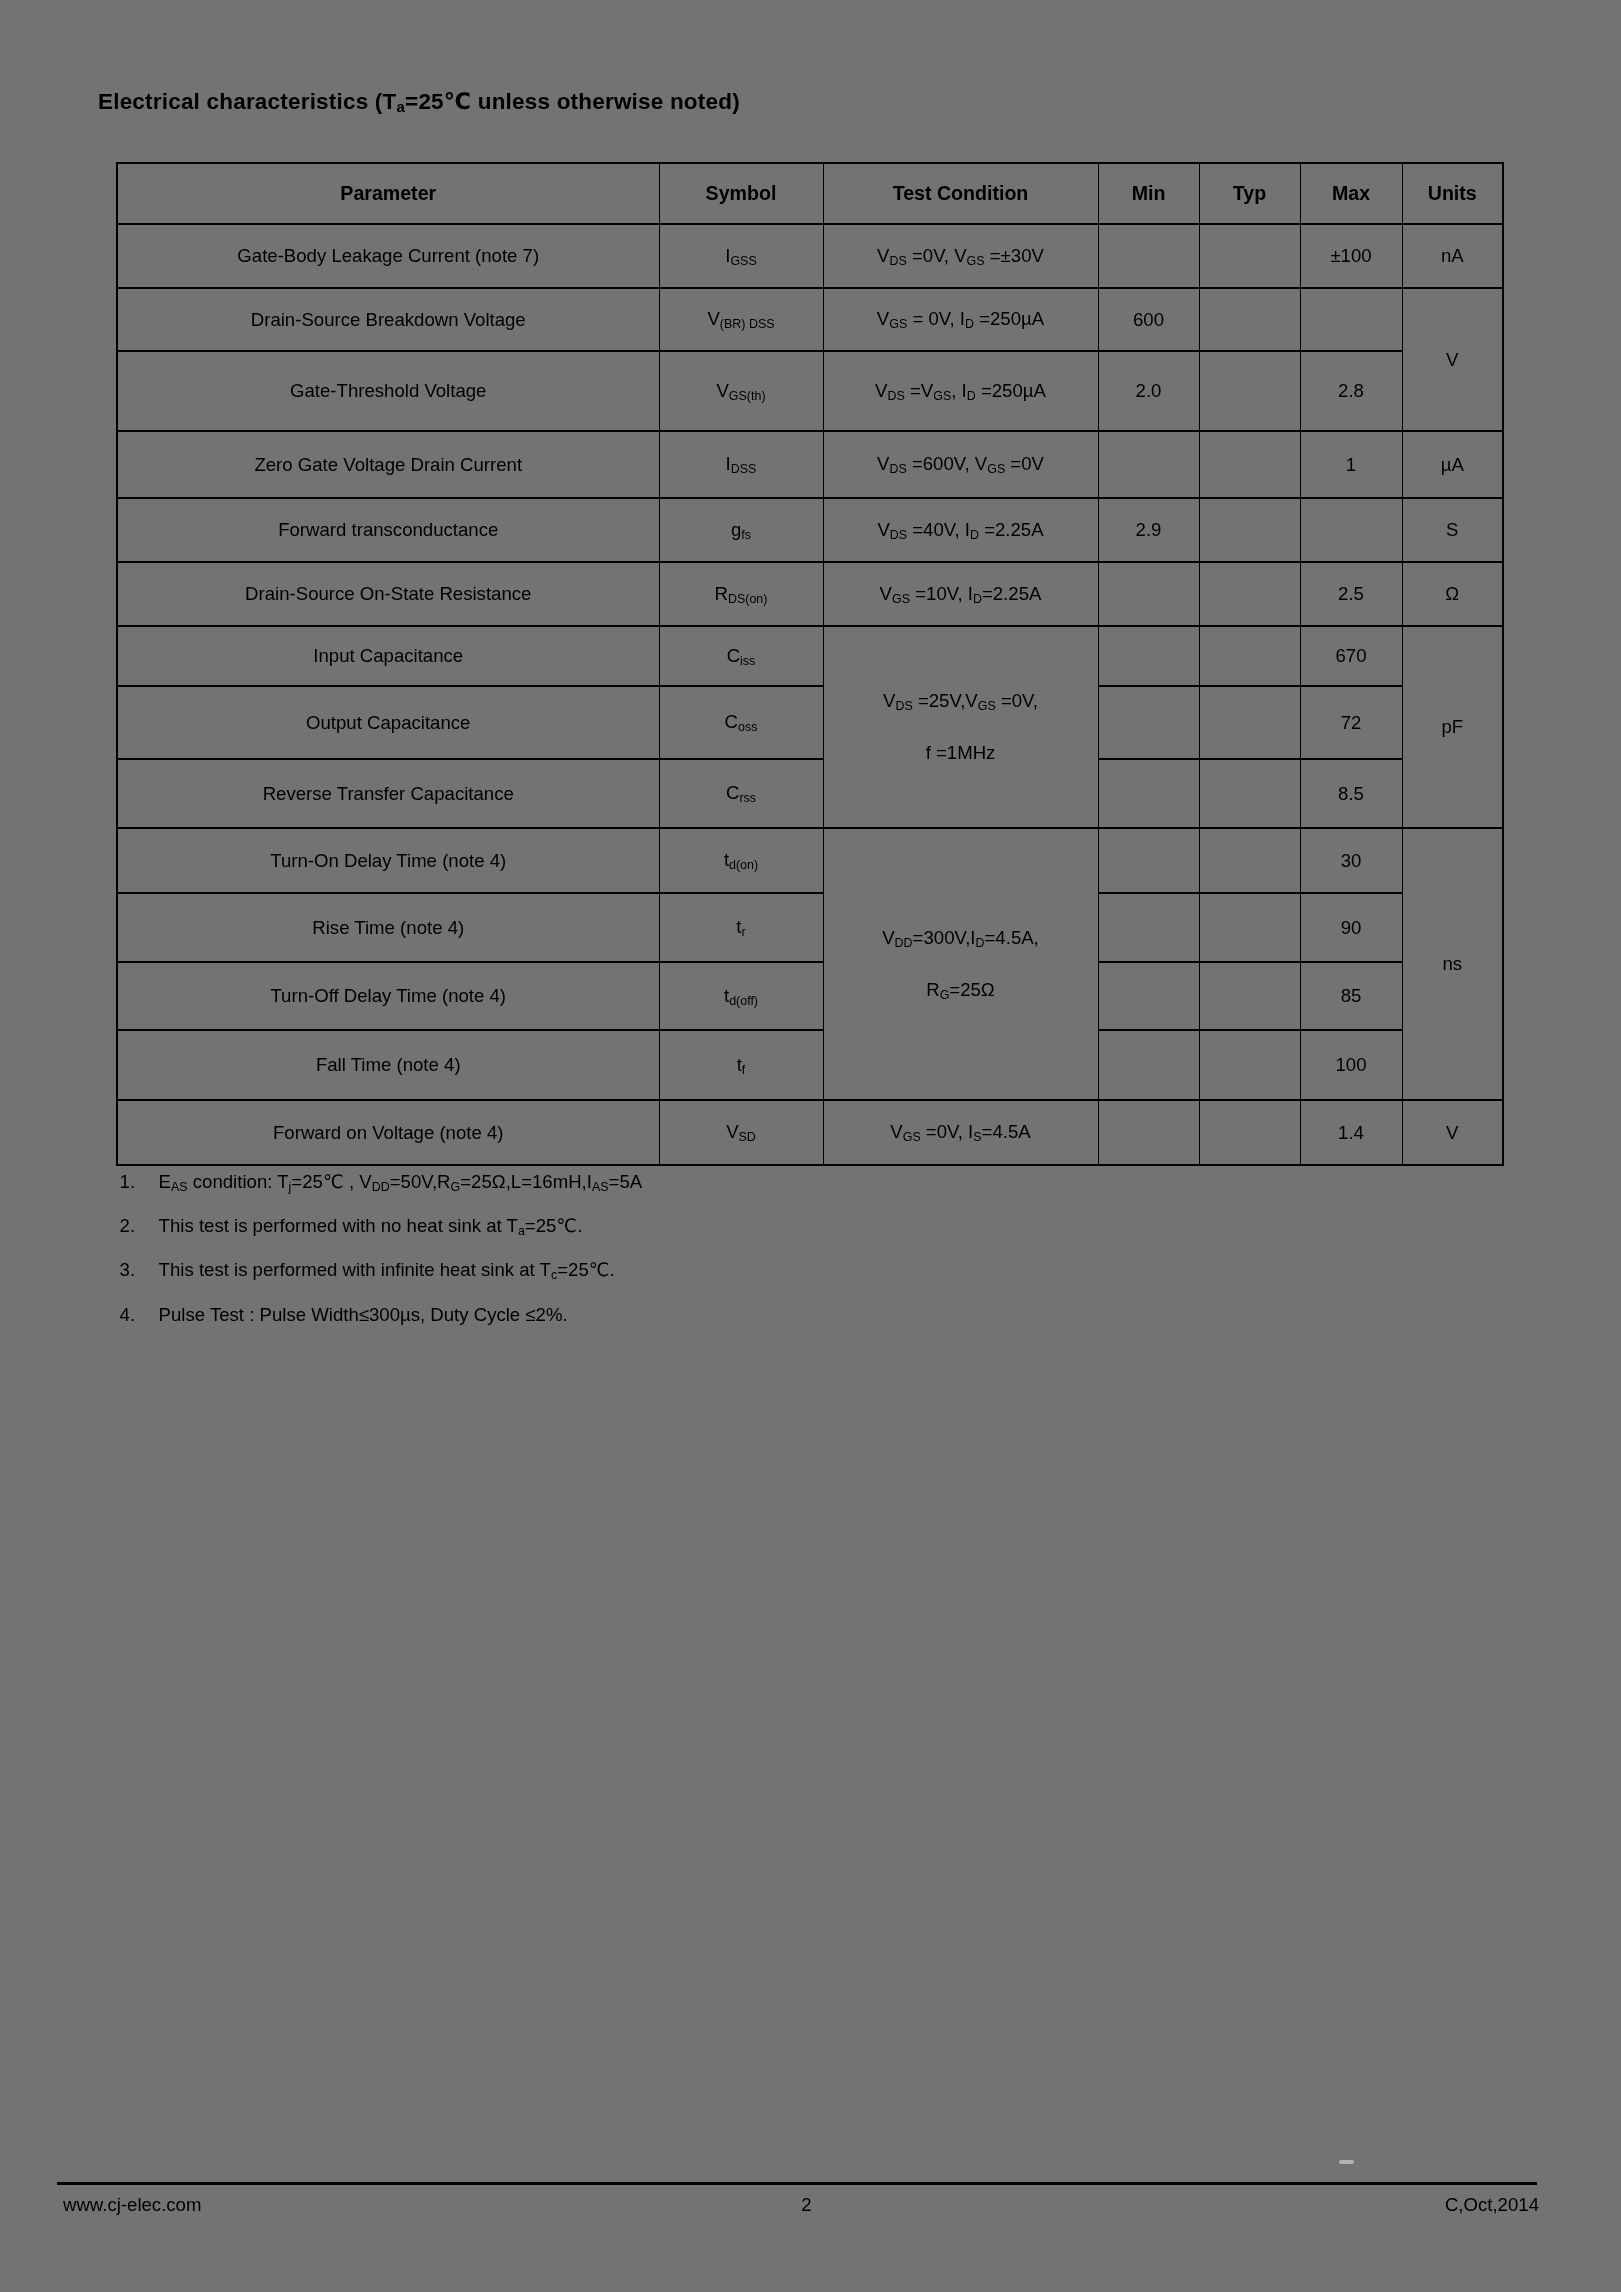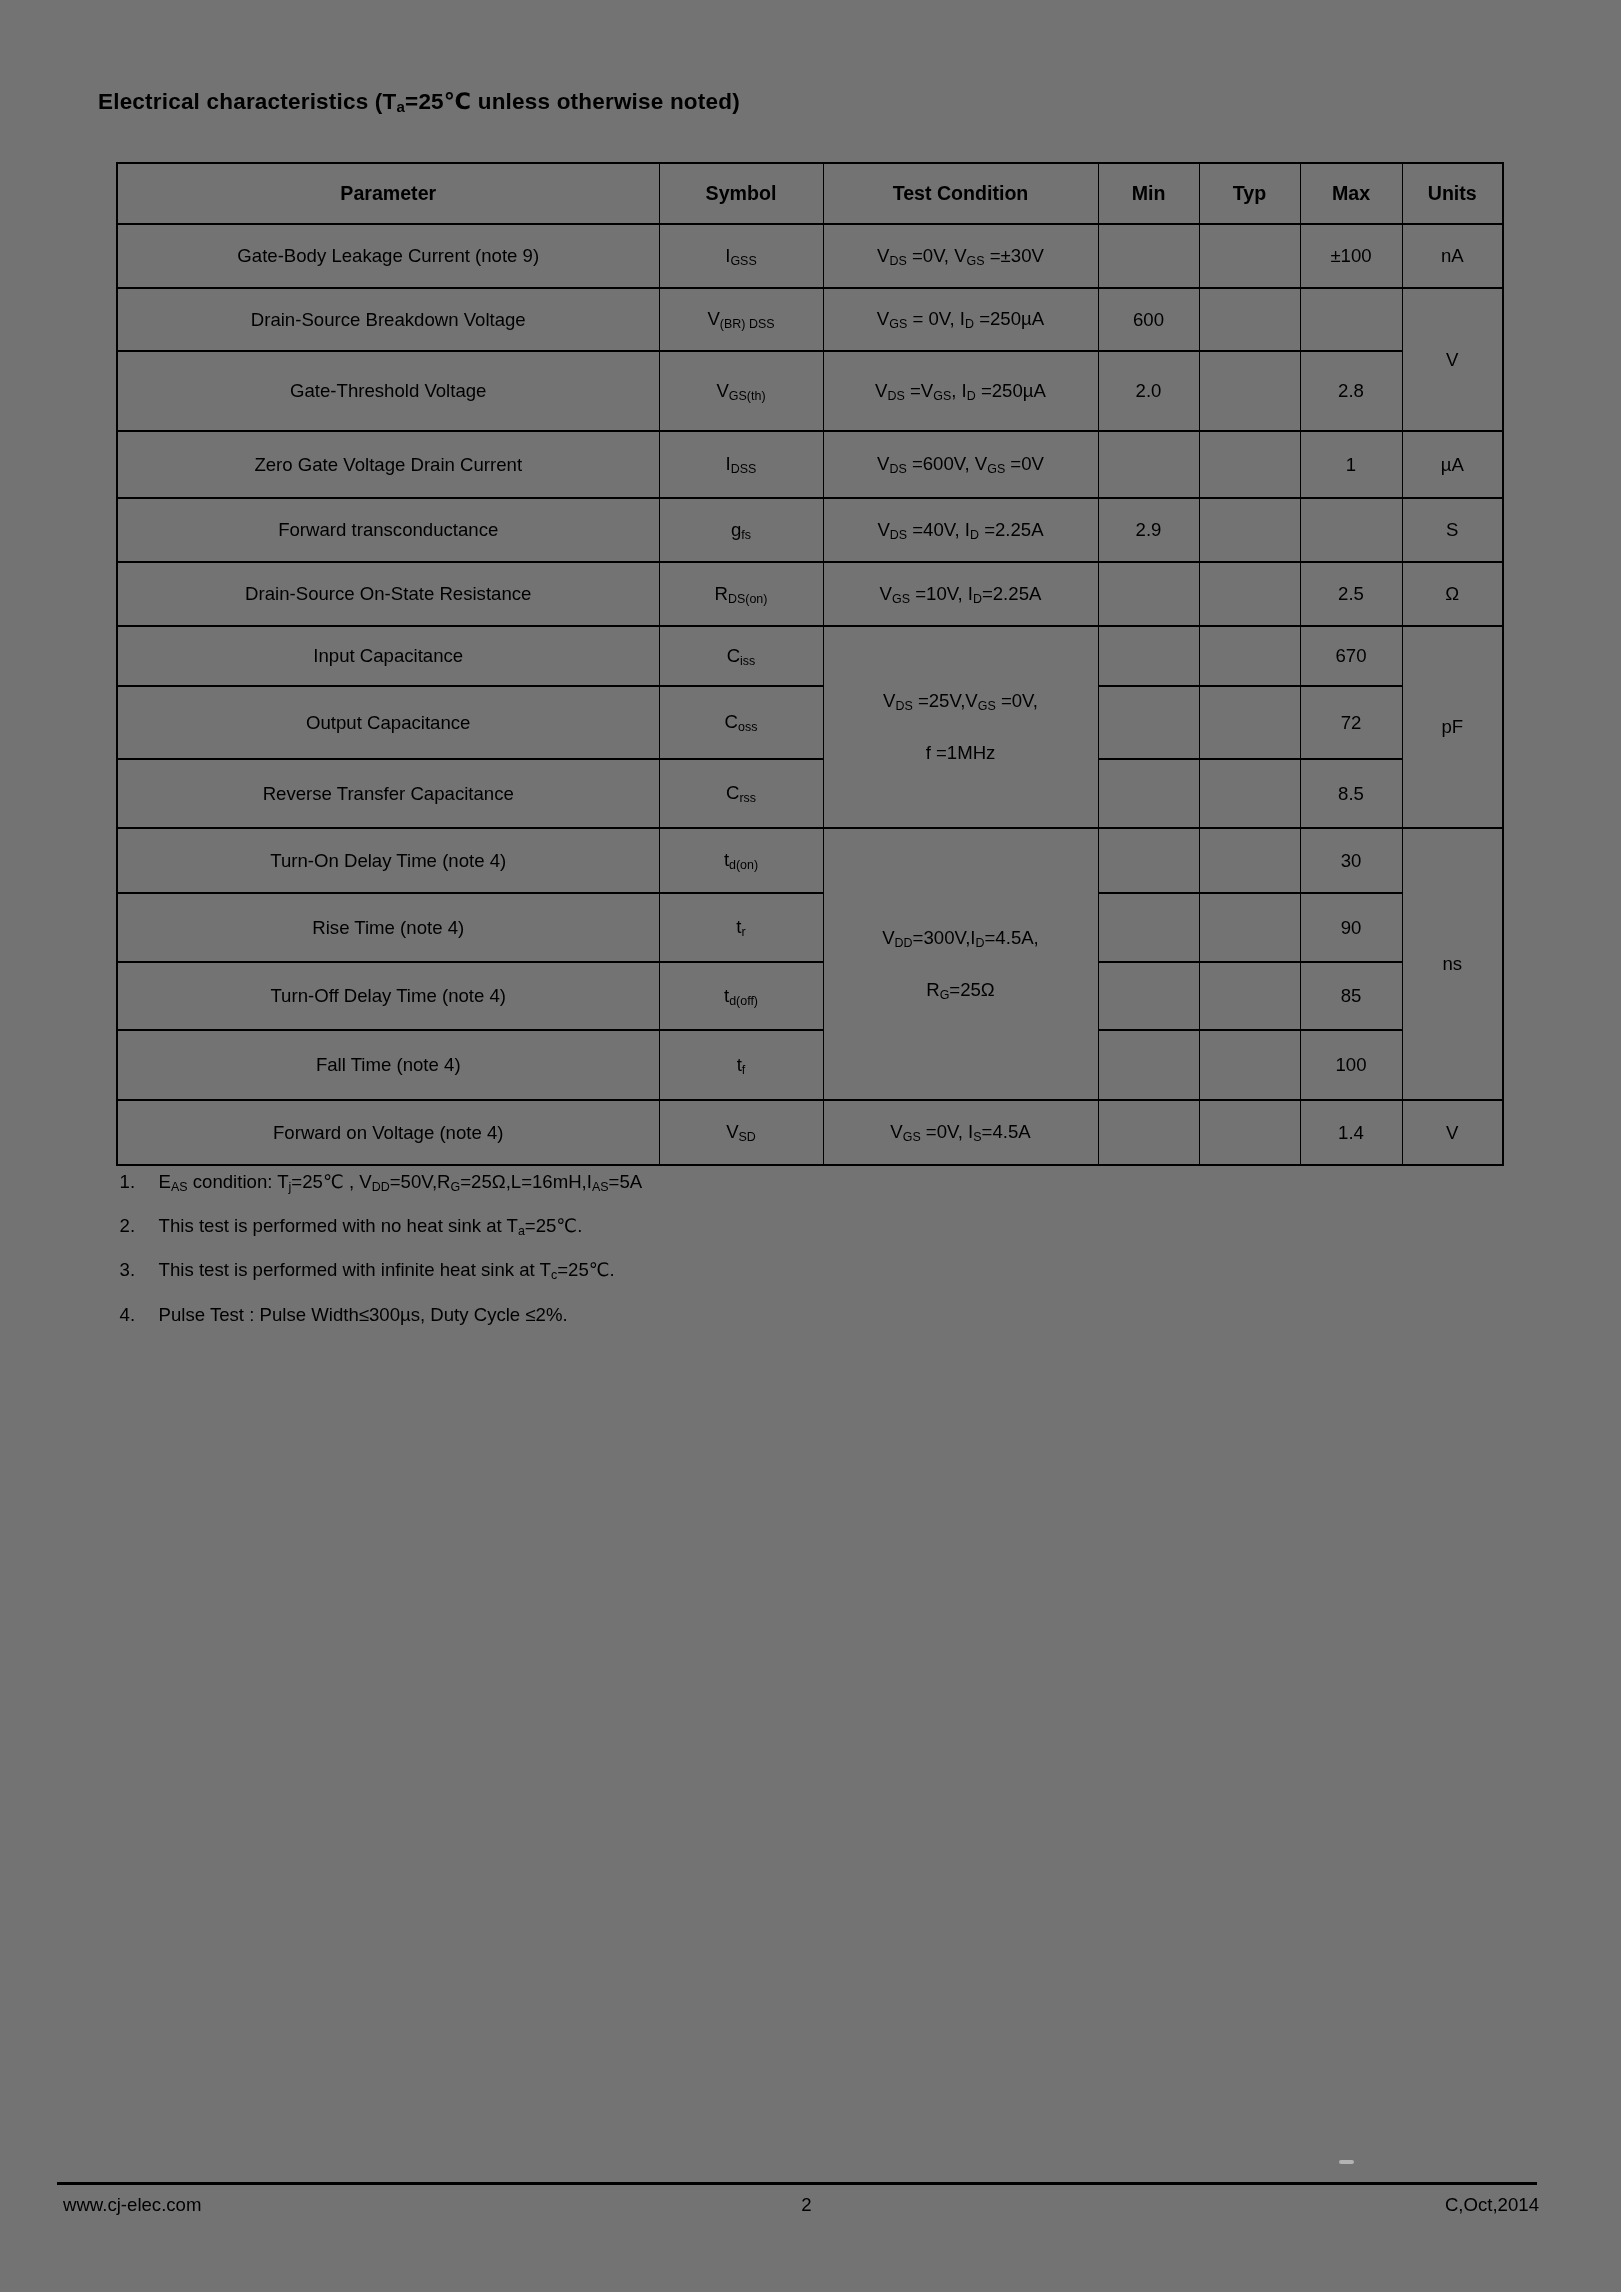--- a/index.html
+++ b/index.html
@@ -88,21 +88,21 @@
         <th>Symbol</th>
         <th>Test Condition</th>
         <th>Min</th>
         <th>Typ</th>
         <th>Max</th>
         <th>Units</th>
       </tr>
     </thead>
     <tbody>
       <tr style="height:64px">
-        <td class="param">Gate-Body Leakage Current (note 9)</td>
+        <td class="param">Gate-Body Leakage Current (note 7)</td>
         <td class="sym">I<span class="sb">GSS</span></td>
         <td class="cond">V<span class="sb">DS</span> =0V, V<span class="sb">GS</span> =±30V</td>
         <td></td>
         <td></td>
         <td>±100</td>
         <td>nA</td>
       </tr>
       <tr style="height:63px">
         <td class="param">Drain-Source Breakdown Voltage</td>
         <td class="sym">V<span class="sb">(BR) DSS</span></td>

